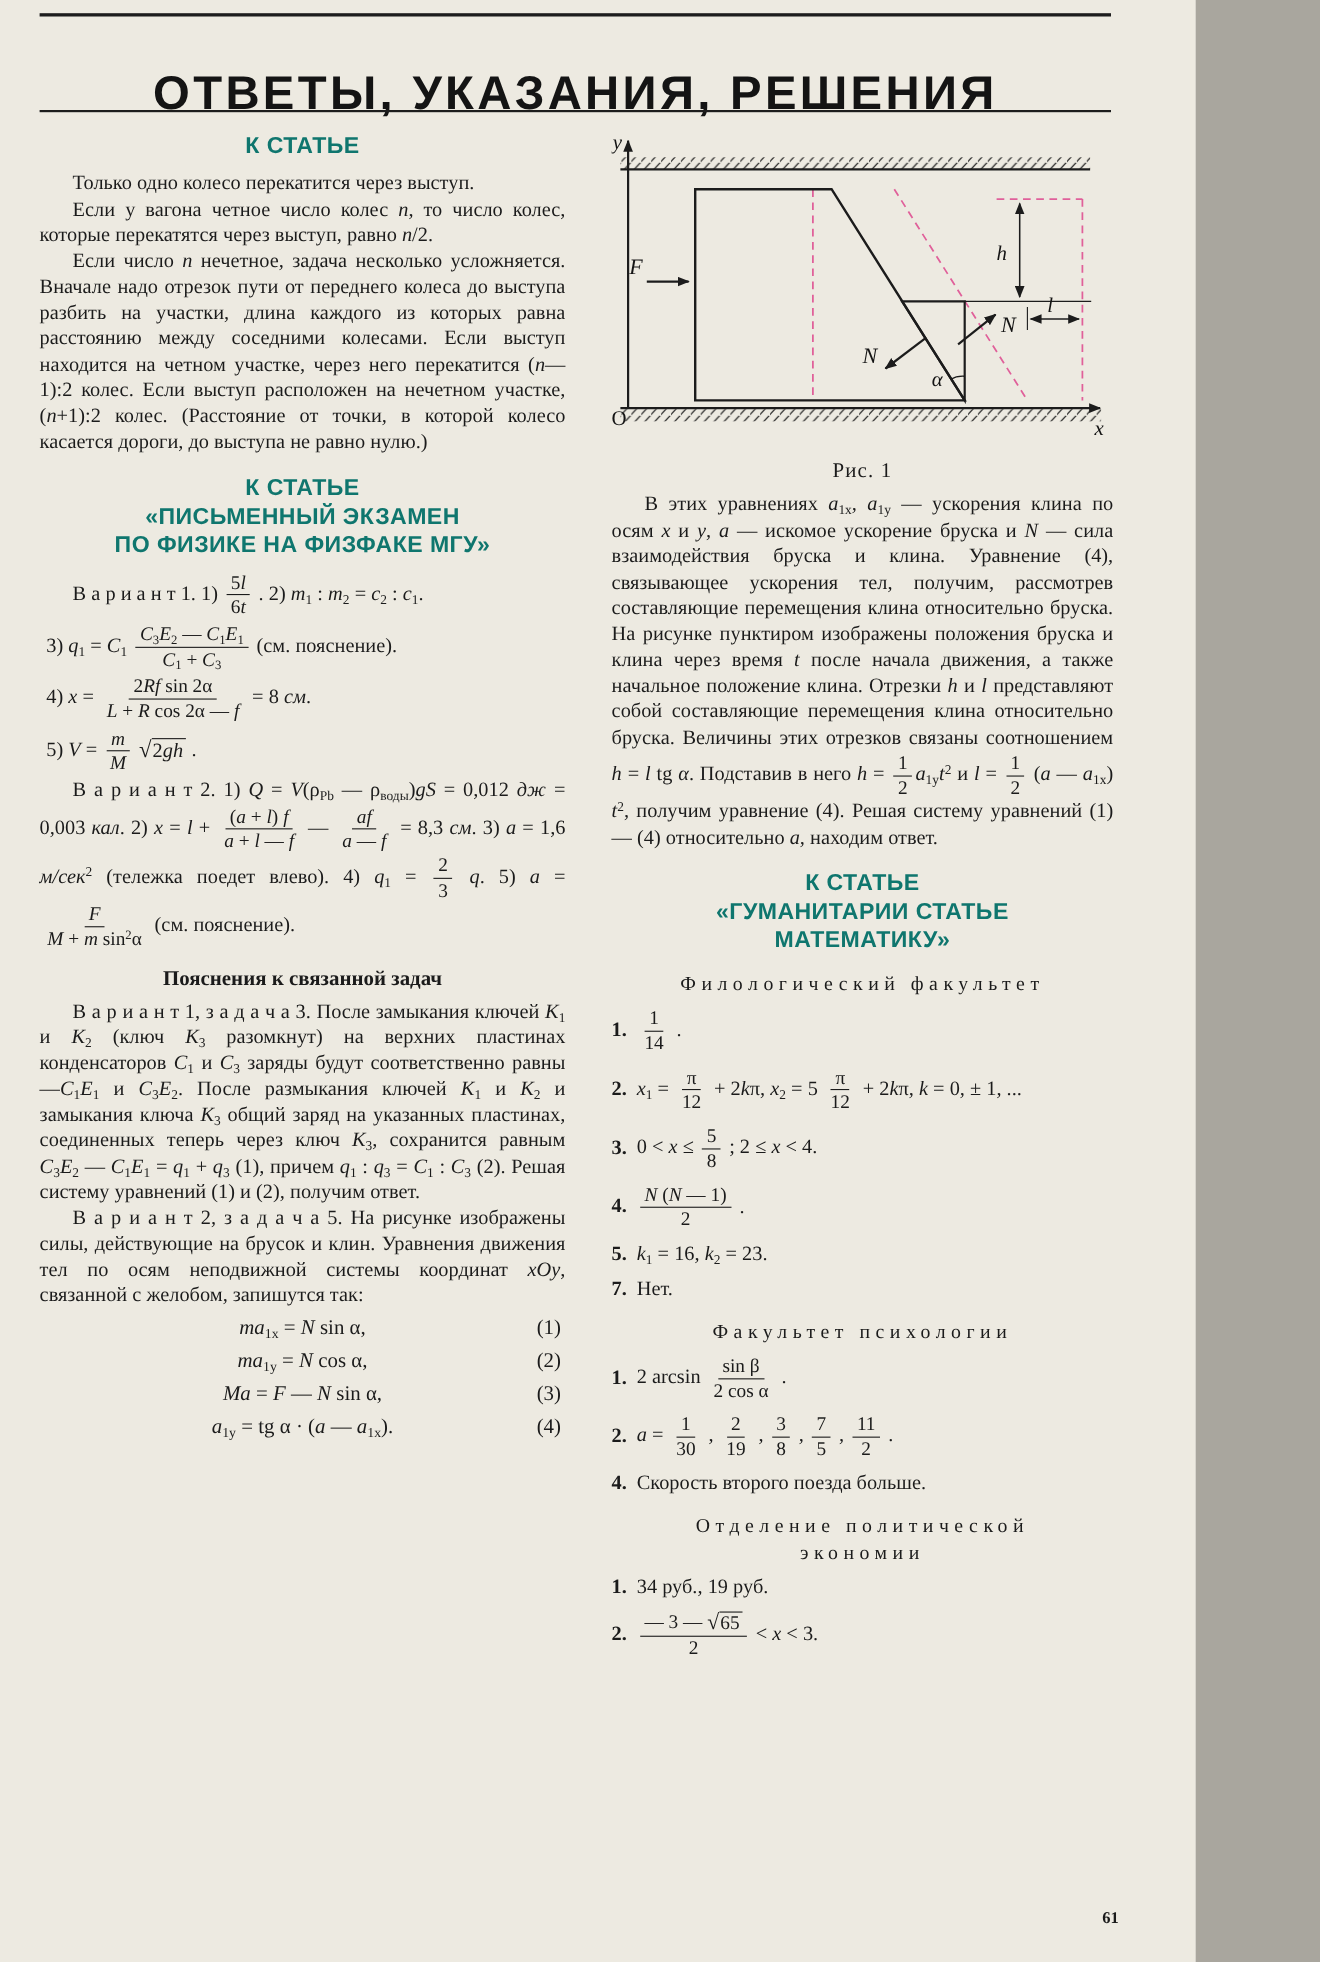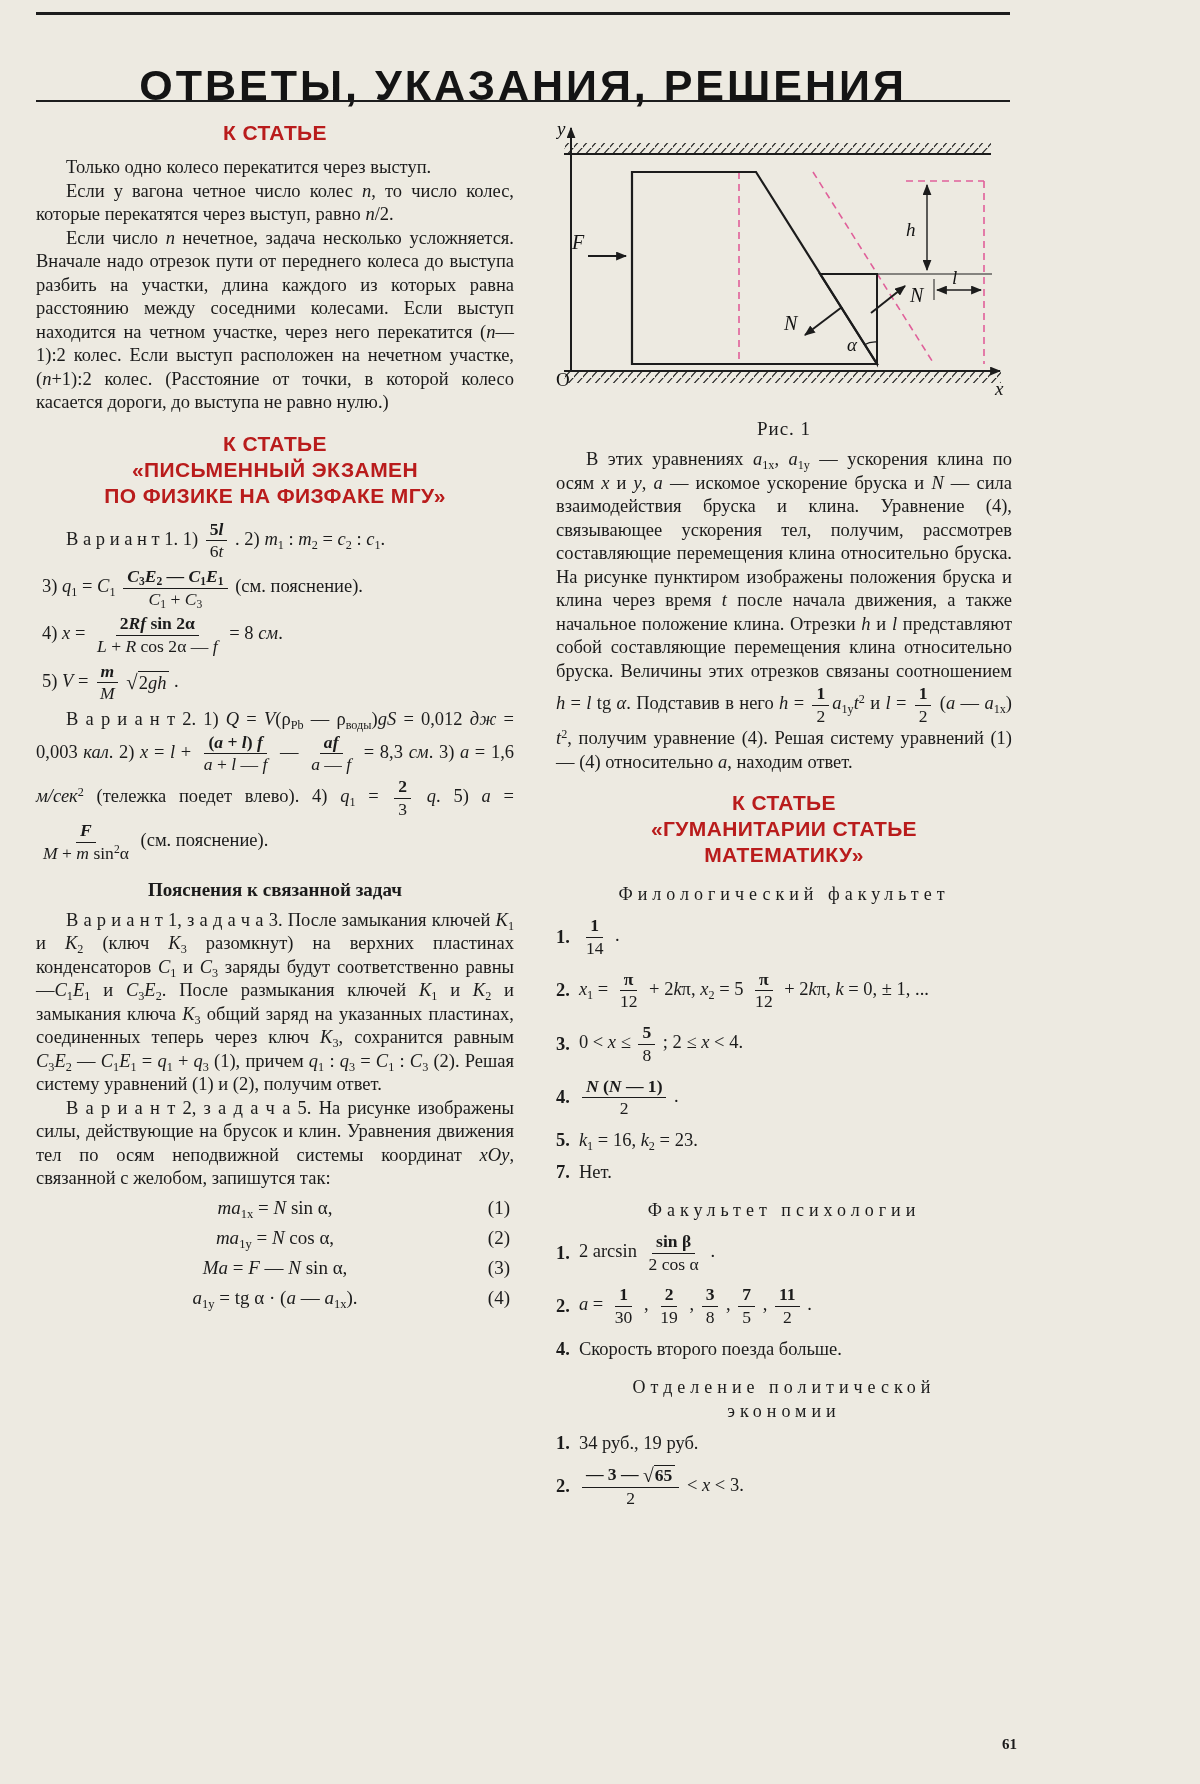--- a/index.html
+++ b/index.html
@@ -1,44 +1,44 @@
 <!DOCTYPE html>
 <html lang="ru"><head>
 <meta charset="utf-8">
 <style>
   html,body{margin:0;padding:0;}
   body{background:#a9a69e;}
-  .page{position:relative;width:1200px;height:1784px;background:#edeae1;overflow:hidden;
+  .page{position:relative;width:1087px;height:1784px;background:#edeae1;overflow:hidden;
         color:#1b1b1b;font-family:"Liberation Serif","DejaVu Serif",serif;}
   .rule{position:absolute;left:36px;width:974px;background:#1d1d1d;}
   #rule-top{top:12px;height:3px;}
   #rule-title{top:100px;height:2px;}
   .page-title{position:absolute;top:32px;left:36px;width:974px;text-align:center;
         font-family:"Liberation Sans","DejaVu Sans",sans-serif;font-weight:700;
         font-size:43px;letter-spacing:3px;color:#141414;white-space:nowrap;}
   .col{position:absolute;top:118px;}
   #col-left{left:36px;width:478px;}
   #col-right{left:556px;width:456px;}
   p{margin:0;}
   .para{font-size:18.5px;line-height:23.5px;text-align:justify;text-indent:30px;}
   .para.noindent{text-indent:6px;margin:3px 0;}
   .heading{font-family:"Liberation Sans","DejaVu Sans",sans-serif;font-weight:700;
-        font-size:21px;line-height:26px;color:#b91c1c;text-align:center;
+        font-size:21px;line-height:26px;color:#0f766e;text-align:center;
         letter-spacing:0.4px;margin:16px 0 10px;}
   .col .heading:first-child{margin-top:2px;}
   .subhead{font-weight:700;font-size:19px;text-align:center;margin:14px 0 8px;}
   .spacedhead{font-size:18px;letter-spacing:5px;text-align:center;margin:14px 0 8px;line-height:24px;}
   .item{display:flex;align-items:center;column-gap:9px;font-size:18.5px;line-height:23px;margin:9px 0;}
   .item .ilabel{font-weight:700;flex:0 0 auto;}
   .item .ibody{flex:1 1 auto;text-align:left;}
   .eqrow{position:relative;text-align:center;font-size:19px;line-height:27px;margin:3px 0;}
   .eqnum{position:absolute;right:4px;top:50%;transform:translateY(-50%);}
   .frac{display:inline-flex;flex-direction:column;align-items:center;vertical-align:middle;
         margin:1px 3px;line-height:1.12;font-size:0.95em;text-indent:0;text-align:center;}
-  .frac > .fnum{display:block;border-bottom:1.6px solid #1b1b1b;padding:0 4px 1px;font-weight:bold;}
+  .frac > .fnum{display:block;border-bottom:1.6px solid #1b1b1b;padding:0 4px 1px;}
   .frac > .fden{display:block;padding:1px 4px 0;}
   .sqrt{display:inline-flex;align-items:flex-start;vertical-align:middle;text-indent:0;}
   .sqrt > .rad{font-style:normal;line-height:1;font-size:1.12em;transform:translateY(1px);}
   .sqrt > .radicand{border-top:1.5px solid #1b1b1b;padding:0 3px 0 1px;}
   sub{font-size:66%;vertical-align:-0.3em;line-height:0;}
   sup{font-size:66%;vertical-align:0.5em;line-height:0;}
   .figure{margin:0 0 8px;}
   .figsvg{display:block;}
   .figcaption{text-align:center;font-size:19px;letter-spacing:1px;margin-top:16px;}
   .page-number{position:absolute;left:1002px;top:1736px;font-weight:700;font-size:15px;}

